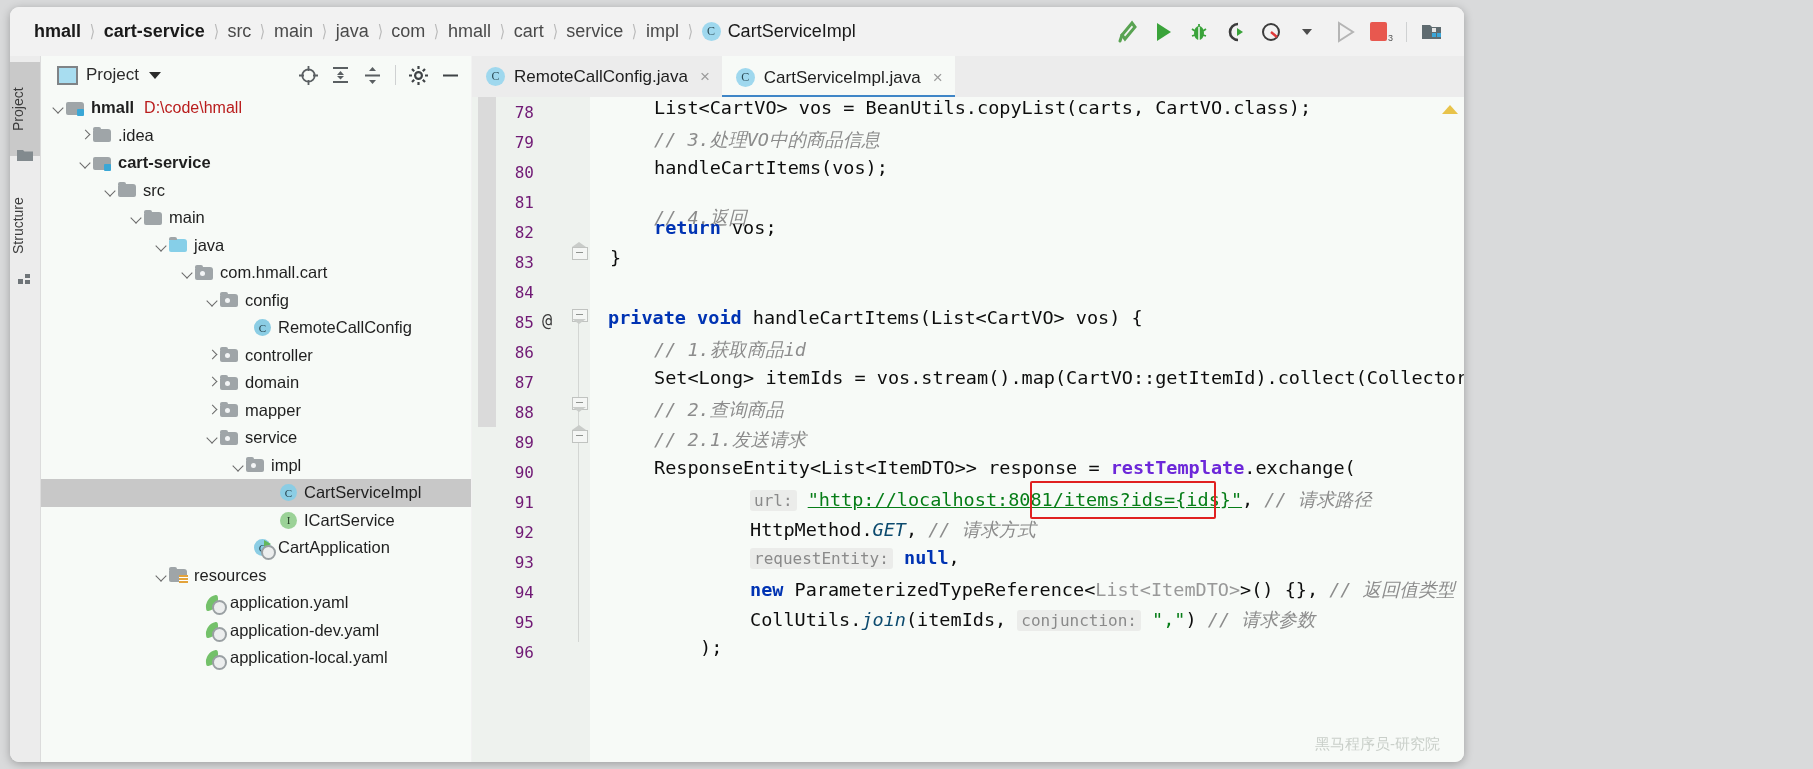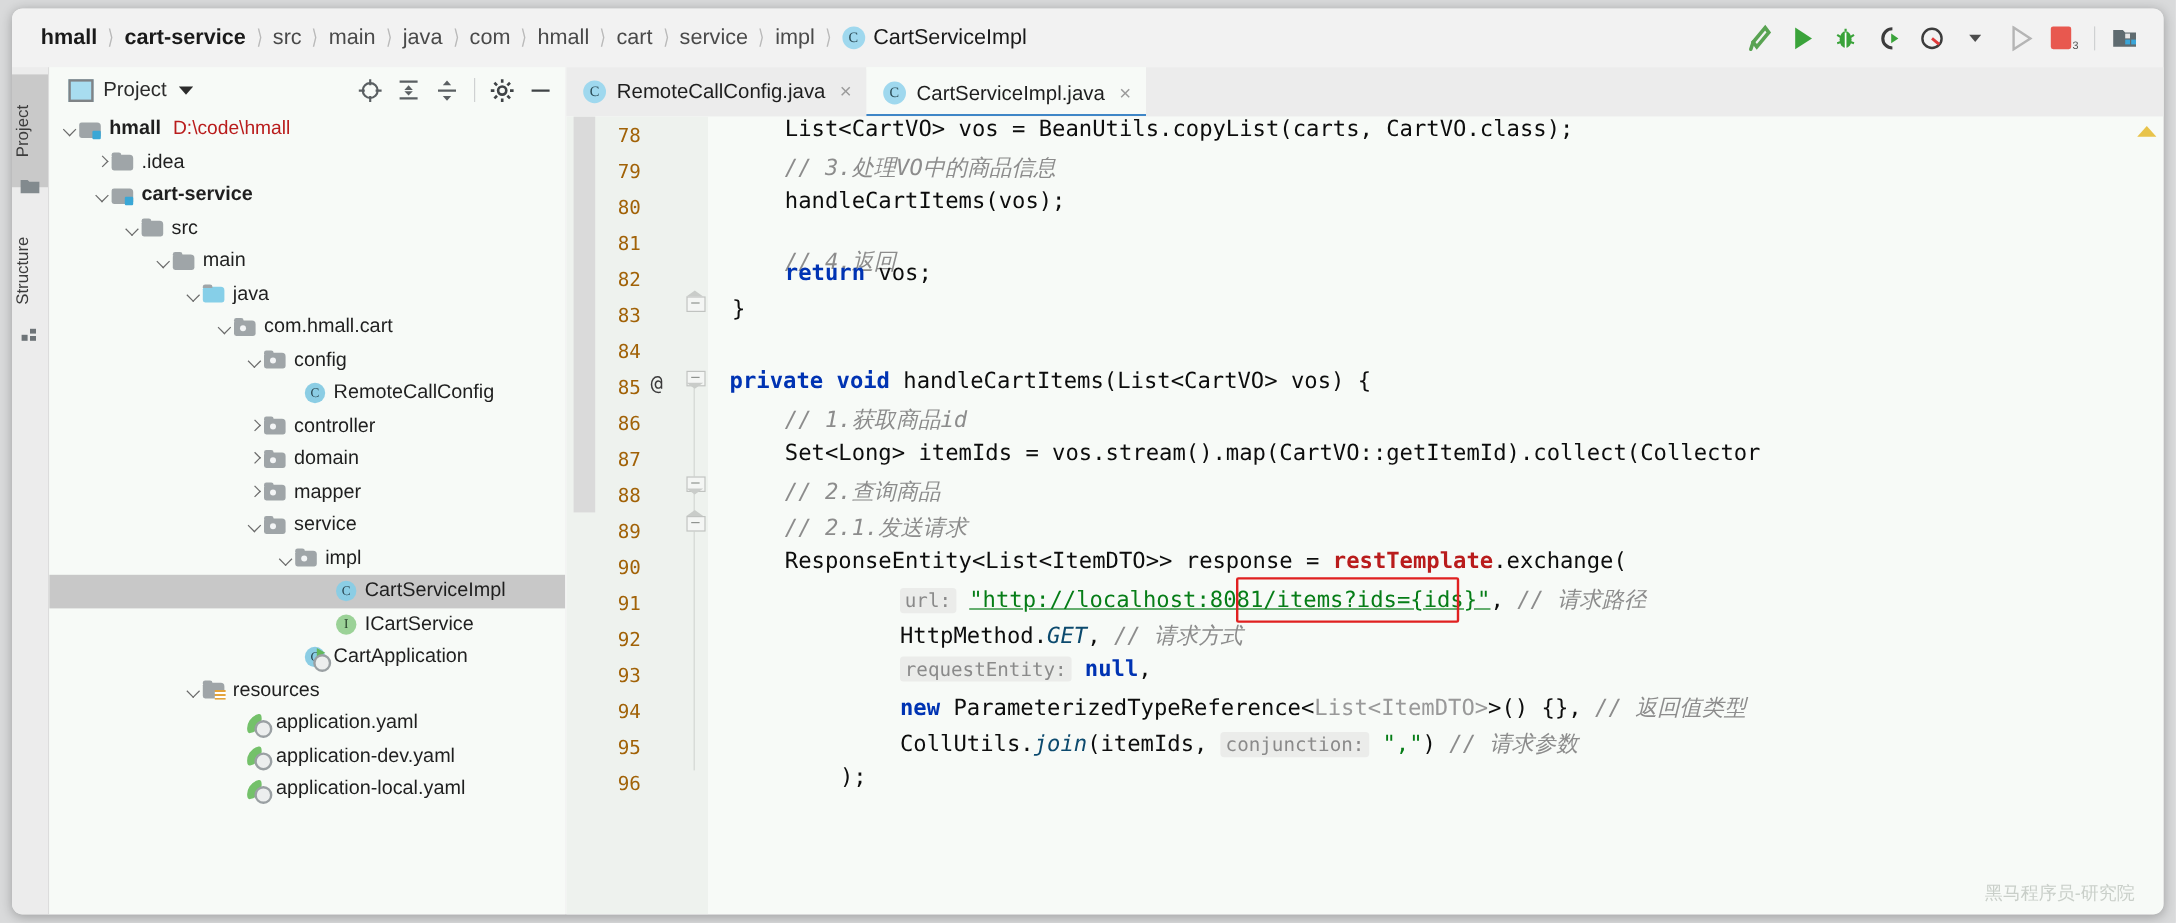--- a/index.html
+++ b/index.html
@@ -1,19 +1,19 @@
 <!DOCTYPE html>
 <html><head>
 <meta charset="utf-8">
 <style>
   html,body{margin:0;padding:0;background:#d9dadb;}
   body{width:1813px;height:769px;overflow:hidden;font-family:"Liberation Sans",sans-serif;}
 
   .app{
-    position:absolute;left:10px;top:7px;width:1793px;height:755px;
+    position:absolute;left:10px;top:7px;width:1454px;height:755px;
     background:#f2f2f2;border-radius:9px;
     box-shadow:0 2px 10px rgba(0,0,0,.28);
     overflow:hidden;
   }
 
   
   .toolbar{position:absolute;left:0;top:0;width:100%;height:49px;background:#f2f2f2;}
   .breadcrumb{position:absolute;left:18px;top:0;height:49px;display:flex;align-items:center;}
   .crumb{font-size:18px;color:#6e6e6e;padding:0 6px;white-space:nowrap;}
   .crumb.strong{color:#1a1a1a;font-weight:bold;}
@@ -92,36 +92,36 @@
   
   .editor{position:absolute;left:462px;top:49px;right:0;bottom:0;background:#f7faf7;}
   .tabs{height:41px;background:#ececec;display:flex;align-items:stretch;}
   .tab{display:flex;align-items:center;gap:9px;padding:0 12px 0 14px;font-size:17px;color:#1e1e1e;cursor:pointer;}
   .tab.active{background:#f7faf7;border-top:2px solid #f7faf7;box-shadow:inset 0 -2px 0 #3f86c7;}
   .tab .x{color:#9b9b9b;font-size:17px;margin-left:3px;}
 
   .code-area{position:absolute;left:0;top:41px;right:0;bottom:0;overflow:hidden;}
   .gutter{position:absolute;left:0;top:0;width:118px;height:100%;background:#eef2ee;}
   .gutter .scrollmark{position:absolute;left:6px;top:0;width:18px;height:330px;background:#dadada;}
-  .gline{position:absolute;right:56px;font-family:"DejaVu Sans Mono",monospace;font-size:16px;color:#a16207;text-align:right;width:40px;}
+  .gline{position:absolute;right:56px;font-family:"DejaVu Sans Mono",monospace;font-size:16px;color:#701a75;text-align:right;width:40px;}
   .gat{position:absolute;left:70px;font-family:"DejaVu Sans Mono",monospace;font-size:17px;color:#3a3a3a;}
   .foldline{position:absolute;left:106px;top:215px;width:1px;height:330px;background:#d3d6d3;}
   .fold{position:absolute;left:100px;width:15px;height:14px;}
   .fold .bx{position:absolute;left:0;top:0;width:14px;height:11px;border:1px solid #c0c3c0;background:#f4f6f4;}
   .fold .tip{position:absolute;left:0px;top:10px;width:0;height:0;border-left:7px solid transparent;border-right:7px solid transparent;}
   .fold.down .tip{border-top:5px solid #c9ccc9;}
   .fold.up .tip{top:-5px;border-bottom:5px solid #c9ccc9;}
   .fold .mn{position:absolute;left:4px;top:4.5px;width:7px;height:1.5px;background:#8f938f;}
 
   .code{position:absolute;left:118px;top:0;right:0;bottom:0;}
   .cline{position:absolute;left:0;font-family:"DejaVu Sans Mono",monospace;font-size:18.5px;white-space:pre;color:#0d0d0d;letter-spacing:0px;}
   .kw{color:#0033b3;font-weight:bold;}
   .cmt{color:#8c8c8c;font-style:italic;}
   .str{color:#067d17;}
-  .fld{color:#b91c1c;font-weight:bold;}
+  .fld{color:#6d28d9;font-weight:bold;}
   .stat{color:#0c4a6e;font-style:italic;}
   .gray{color:#999;}
   .hint{background:#ebecea;color:#8a8a8a;font-size:16px;border-radius:3px;padding:1px 4px;}
   .urlstr{color:#067d17;text-decoration:underline;}
 
   .redbox{position:absolute;border:2px solid #e02020;border-radius:2px;pointer-events:none;}
 
   .watermark{position:absolute;right:24px;bottom:8px;font-size:15px;color:#c9cfc9;font-family:"Liberation Sans",sans-serif;}
   .rightmark{position:absolute;right:6px;top:8px;width:0;height:0;border-left:8px solid transparent;
     border-right:8px solid transparent;border-bottom:9px solid #e8c34a;}

